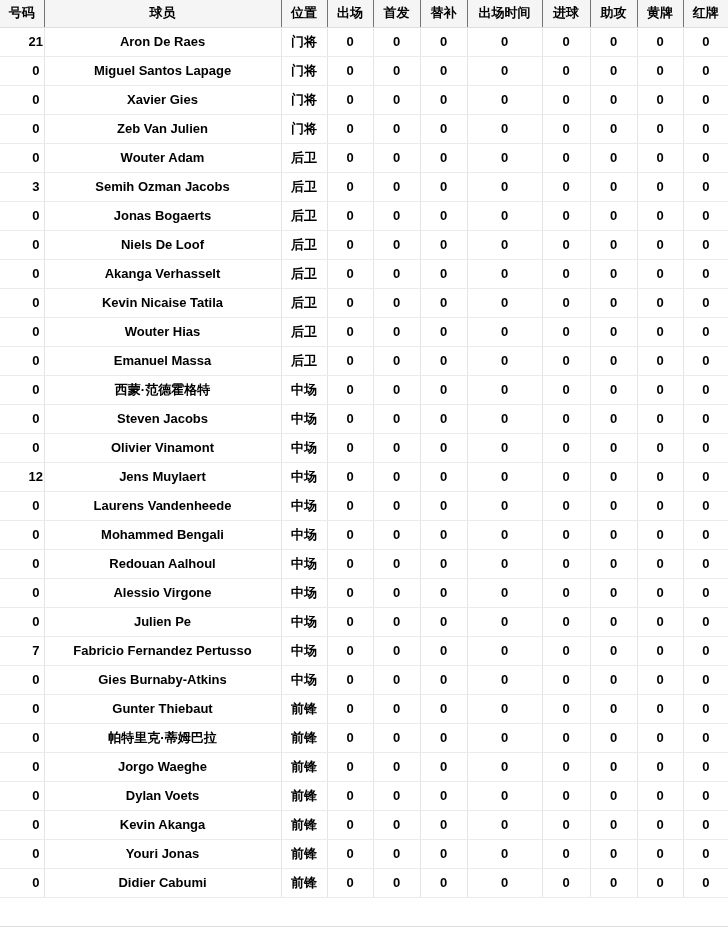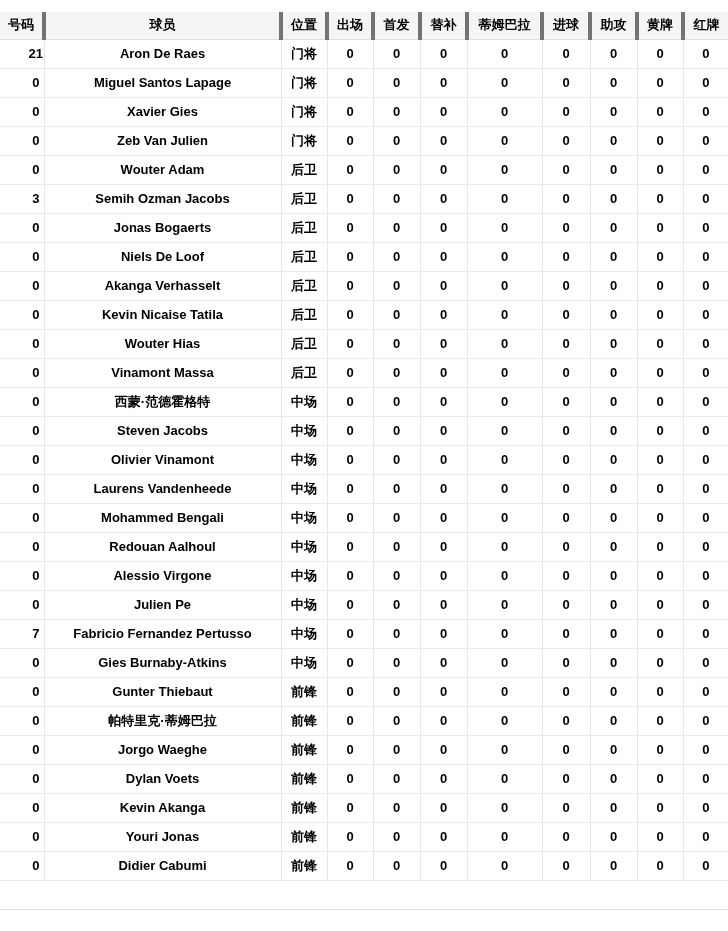--- a/index.html
+++ b/index.html
@@ -13,31 +13,30 @@
     overflow: hidden;
     background: #ffffff;
   }
   table.stats {
     width: 728px;
     border-collapse: collapse;
     table-layout: fixed;
     font-size: 13px;
     font-weight: bold;
     color: #000000;
-    margin-top: 12px;
   }
   table.stats thead th {
     background: #f5f5f5;
     height: 27px;
     font-size: 13px;
     font-weight: bold;
     text-align: center;
     vertical-align: middle;
     border-bottom: 1px solid #dedede;
-    border-left: 4px solid #737373;
+    border-left: 1px solid #737373;
     white-space: nowrap;
     overflow: hidden;
   }
   table.stats thead th:first-child { border-left: none; }
   table.stats tbody td {
     height: 29px;
     text-align: center;
     vertical-align: middle;
     border-bottom: 1px solid #ebebeb;
     border-left: 1px solid #e5e5e5;
@@ -71,21 +70,21 @@
       <col style="width:45px">
     </colgroup>
     <thead>
       <tr>
           <th>号码</th>
           <th>球员</th>
           <th>位置</th>
           <th>出场</th>
           <th>首发</th>
           <th>替补</th>
-          <th>蒂姆巴拉</th>
+          <th>出场时间</th>
           <th>进球</th>
           <th>助攻</th>
           <th>黄牌</th>
           <th>红牌</th>
         </tr>
     </thead>
     <tbody>
         <tr>
           <td>21</td>
           <td>Aron De Raes</td>
@@ -224,21 +223,21 @@
           <td>0</td>
           <td>0</td>
           <td>0</td>
           <td>0</td>
           <td>0</td>
           <td>0</td>
           <td>0</td>
         </tr>
         <tr>
           <td>0</td>
-          <td>Vinamont Massa</td>
+          <td>Emanuel Massa</td>
           <td>后卫</td>
           <td>0</td>
           <td>0</td>
           <td>0</td>
           <td>0</td>
           <td>0</td>
           <td>0</td>
           <td>0</td>
           <td>0</td>
         </tr>
@@ -264,20 +263,33 @@
           <td>0</td>
           <td>0</td>
           <td>0</td>
           <td>0</td>
           <td>0</td>
           <td>0</td>
         </tr>
         <tr>
           <td>0</td>
           <td>Olivier Vinamont</td>
+          <td>中场</td>
+          <td>0</td>
+          <td>0</td>
+          <td>0</td>
+          <td>0</td>
+          <td>0</td>
+          <td>0</td>
+          <td>0</td>
+          <td>0</td>
+        </tr>
+        <tr>
+          <td>12</td>
+          <td>Jens Muylaert</td>
           <td>中场</td>
           <td>0</td>
           <td>0</td>
           <td>0</td>
           <td>0</td>
           <td>0</td>
           <td>0</td>
           <td>0</td>
           <td>0</td>
         </tr>

